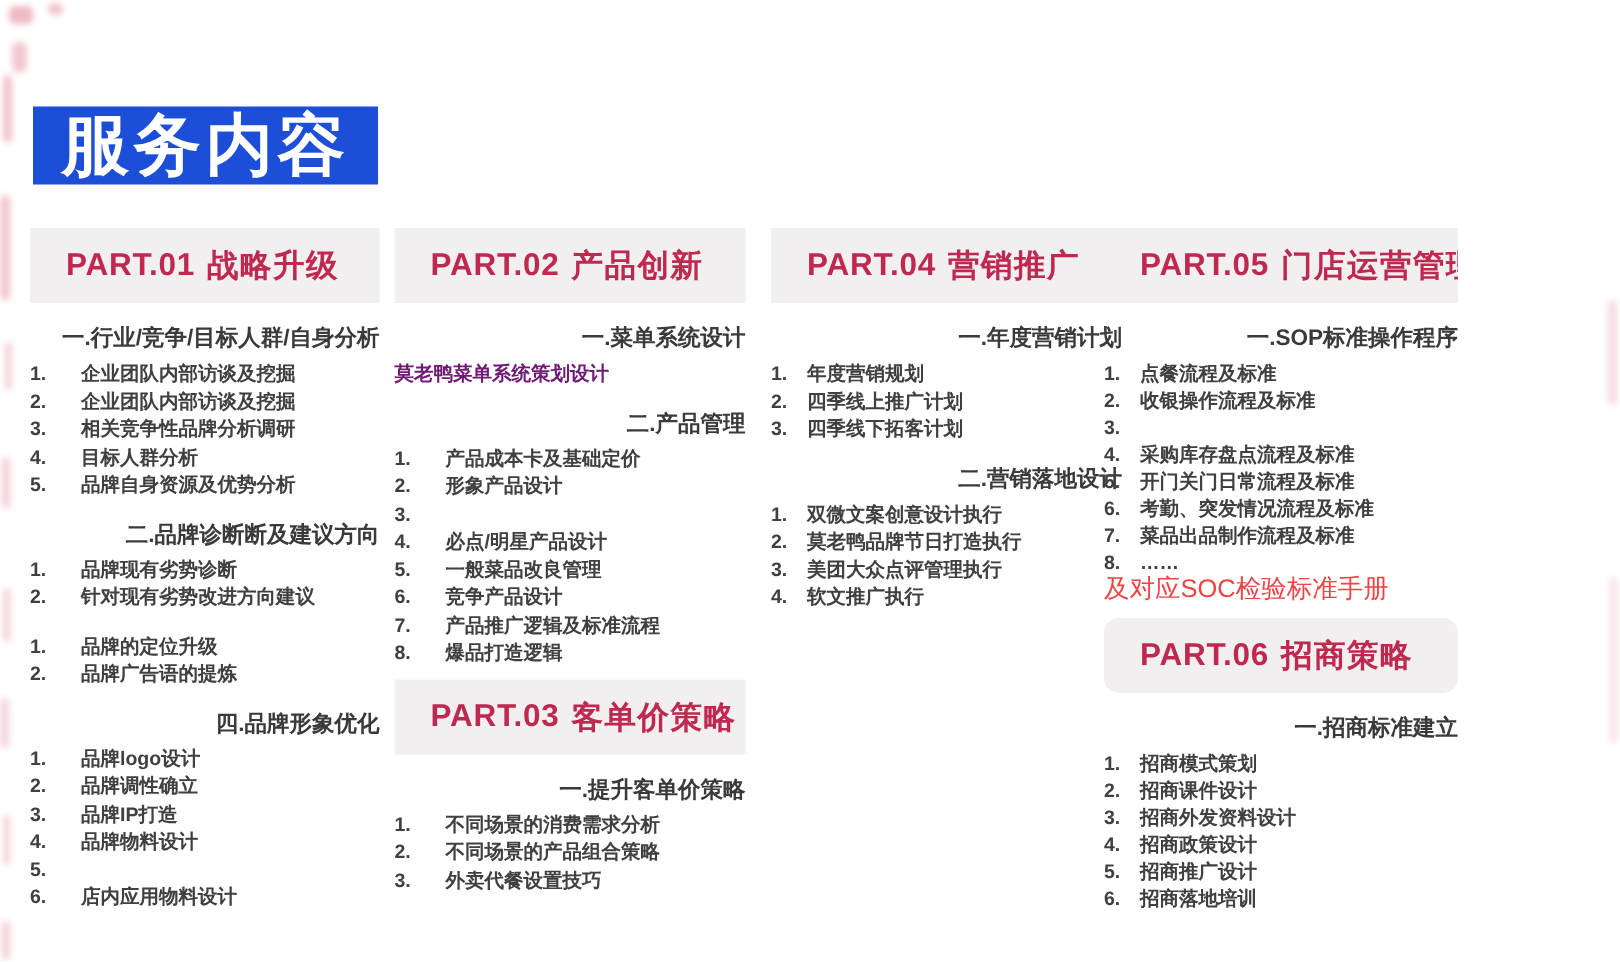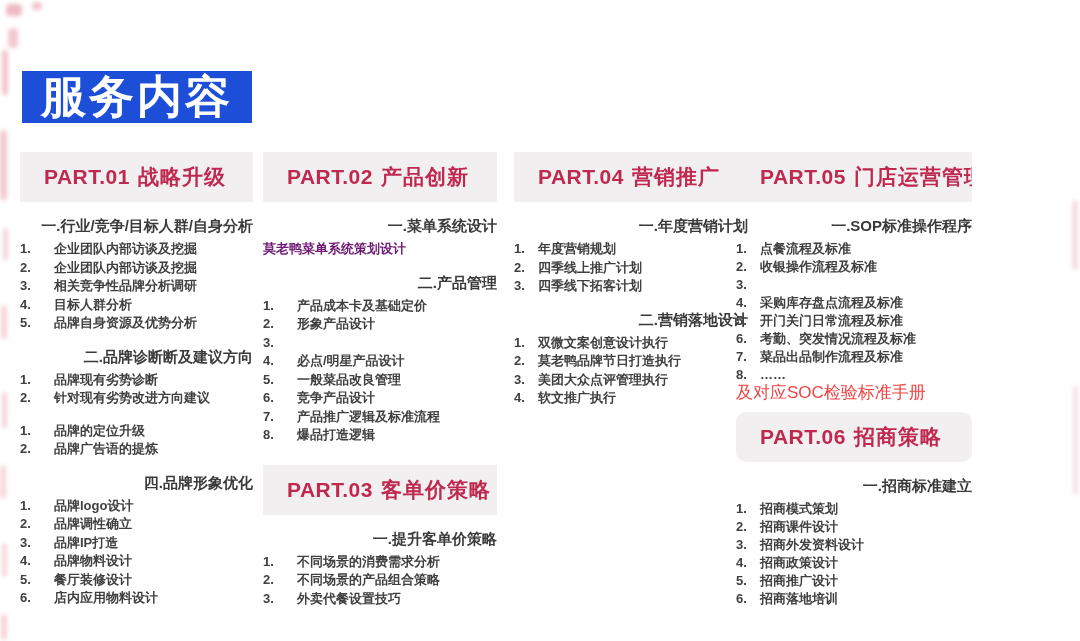--- a/index.html
+++ b/index.html
@@ -19,21 +19,21 @@
   .col-1{left:20px;width:233px;}
   .col-2{left:263px;width:234px;}
   .col-3{left:514px;width:234px;}
   .col-4{left:736px;width:236px;}
   
   .part-bar{
     height:50px;background:#f1eff0;
     display:flex;align-items:center;gap:8px;padding-left:24px;
     white-space:nowrap;overflow:hidden;
   }
-  .part-bar:not(:first-child){margin-top:20px;}
+  .part-bar:not(:first-child){margin-top:8px;}
   .col-4 .part-bar:not(:first-child){margin-top:10px;border-radius:10px;}
   .part-code{color:#bf2950;font-weight:bold;font-size:21px;letter-spacing:0.5px;}
   .part-title{color:#bf2950;font-weight:bold;font-size:21px;letter-spacing:1px;
     font-family:"DejaVu Serif",serif;text-align:center;}
   
   .section{margin-top:14px;}
   .sec-heading{font-size:15px;font-weight:bold;color:#3a3a3a;line-height:20px;margin-bottom:4px;text-align:right;}
   .item{display:flex;align-items:flex-start;line-height:18.5px;font-size:13px;font-weight:bold;color:#404040;}
   .col-4 .item{line-height:18px;}
   .num{flex:none;width:34px;}
@@ -140,21 +140,20 @@
         <div class="item">
           <span class="num">3.</span>
           <span class="item-text">品牌IP打造</span>
         </div>
         <div class="item">
           <span class="num">4.</span>
           <span class="item-text">品牌物料设计</span>
         </div>
         <div class="item">
           <span class="num">5.</span>
-          <span class="item-text">餐厅装修设计</span>
         </div>
         <div class="item">
           <span class="num">6.</span>
           <span class="item-text">店内应用物料设计</span>
         </div>
       </div>
     </div>
   <div class="col col-2">
       <div class="part-bar">
         <span class="part-code">PART.02</span>

